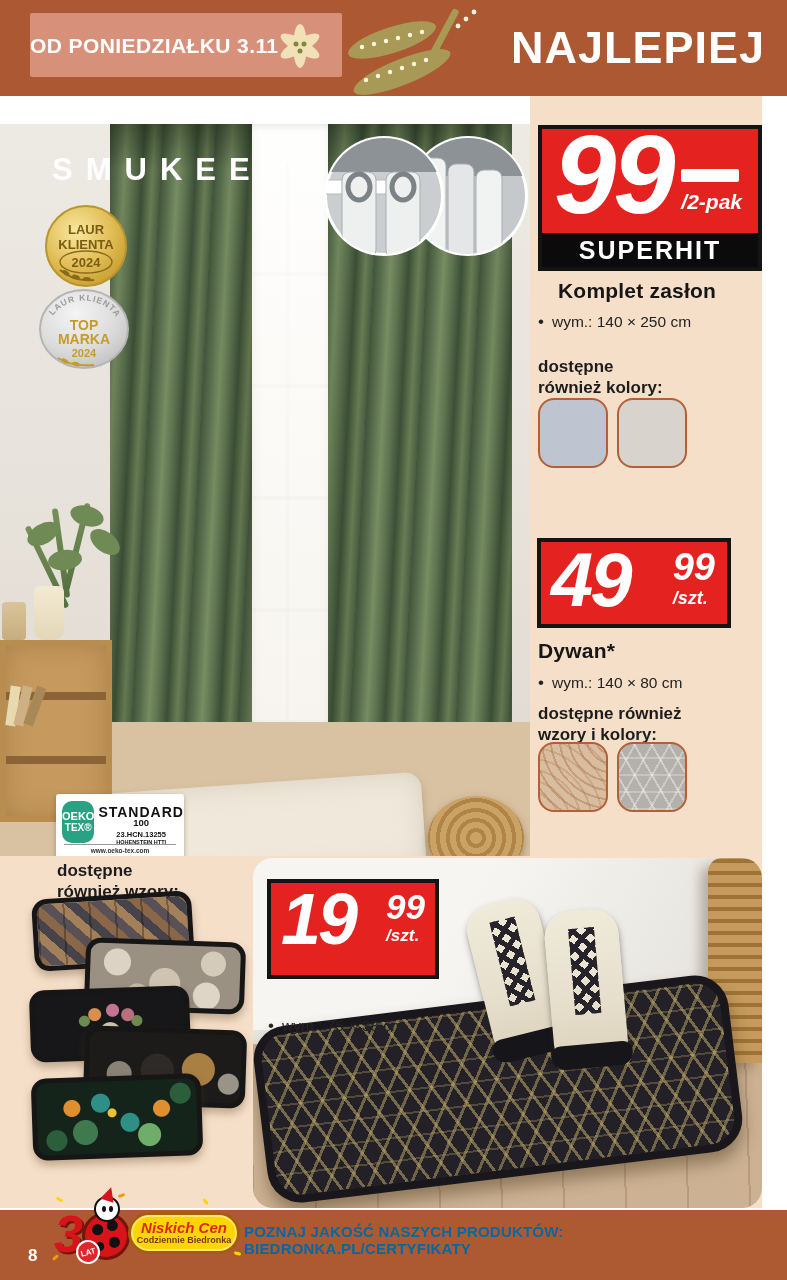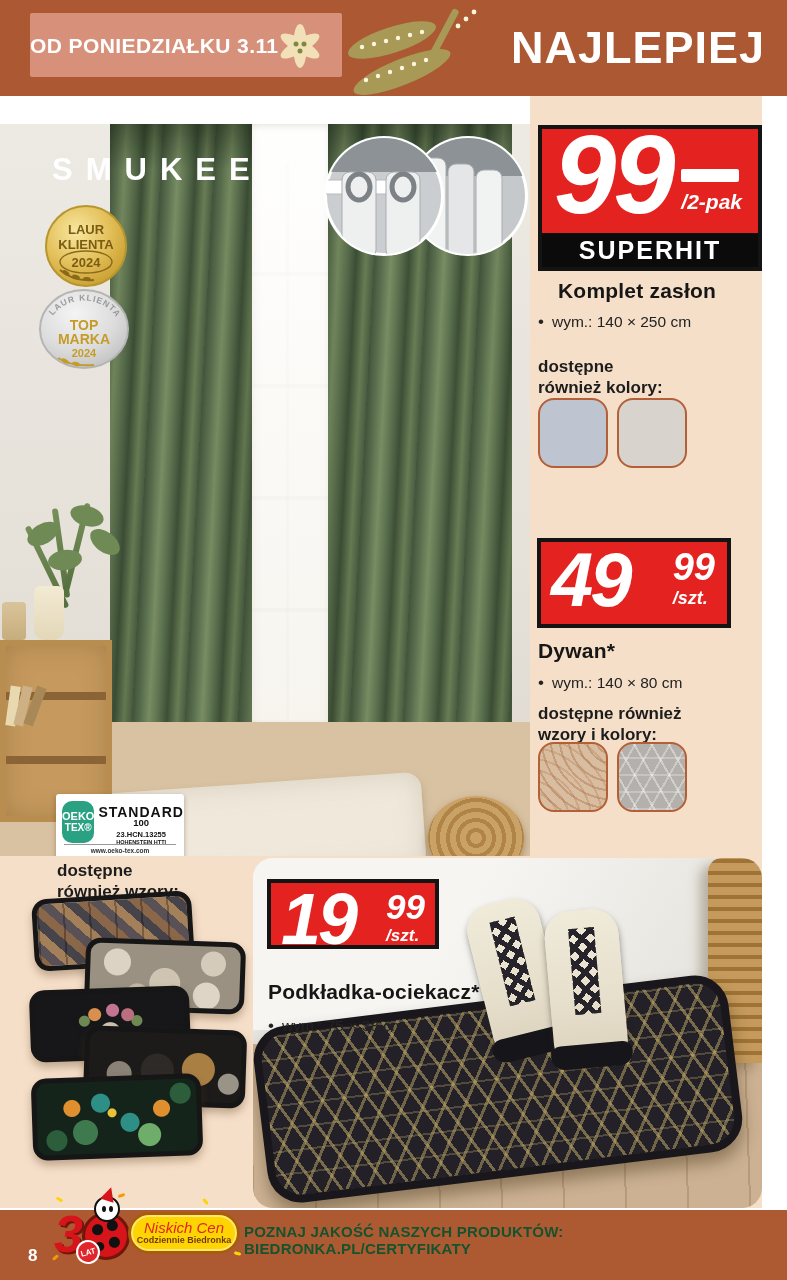--- a/index.html
+++ b/index.html
@@ -100,21 +100,21 @@
   .block1 .price-red{height:104px;}
   .block1 .p-int{position:absolute;left:12px;top:-14px;font-size:112px;line-height:120px;}
   .block1 .p-col{right:16px;top:40px;}
   .block2{left:537px;top:538px;width:194px;}
   .block2 .price-red{height:82px;}
   .block2 .p-int{position:absolute;left:10px;top:-6px;font-size:76px;line-height:88px;}
   .block2 .p-col{right:12px;top:6px;}
   .block2 .p-cents{font-size:38px;}
   .block2 .p-unit{font-size:18px;margin-top:2px;}
   .block3{left:267px;top:879px;width:172px;}
-  .block3 .price-red{height:62px;}
+  .block3 .price-red{height:92px;}
   .block3 .p-int{position:absolute;left:10px;top:-6px;font-size:72px;line-height:84px;}
   .block3 .p-col{right:10px;top:6px;}
   .block3 .p-cents{font-size:35px;}
   .block3 .p-unit{font-size:17px;margin-top:2px;}
 
   
   .pname{position:absolute;color:#161616;font-weight:800;font-size:21px;letter-spacing:.2px;}
   .dimline{position:absolute;color:#232323;font-size:15.5px;display:flex;align-items:center;gap:8px;}
   .dimline .bullet{font-size:17px;}
   .avail{position:absolute;color:#1c1c1c;font-weight:800;font-size:17px;line-height:21px;}
@@ -201,21 +201,21 @@
   .boot::before{content:"";position:absolute;left:24px;top:18px;width:26px;height:86px;
                 background:repeating-linear-gradient(45deg,#26242a 0 5px,transparent 5px 12px),
                            repeating-linear-gradient(-45deg,#26242a 0 5px,transparent 5px 12px);}
   .boot.one{left:226px;top:42px;transform:rotate(-14deg);z-index:2;}
   .boot.two{left:296px;top:52px;transform:rotate(-5deg);z-index:3;}
 
   
   .footer{position:absolute;left:0;top:1210px;width:787px;height:70px;background:#ad5a33;}
   .page-num{position:absolute;left:28px;top:1246px;color:#fff;font-weight:800;font-size:17px;}
   .footer-info{position:absolute;left:244px;top:1210px;width:530px;height:59px;display:flex;align-items:center;
-               color:#14532d;font-weight:800;font-size:15px;letter-spacing:.2px;}
+               color:#0369a1;font-weight:800;font-size:15px;letter-spacing:.2px;}
   .logo30{position:absolute;left:52px;top:1196px;width:190px;height:78px;z-index:8;}
   .three{position:absolute;left:2px;top:8px;font-size:52px;font-weight:900;font-style:italic;color:#d7141a;
          text-shadow:2px 2px 0 #70160a;}
   .bug{position:absolute;left:30px;top:16px;width:48px;height:48px;border-radius:50%;background:#d7141a;
        border:3px solid #70160a;box-sizing:border-box;
        background-image:radial-gradient(circle at 30% 35%,#111 0 5px,transparent 6px),
                         radial-gradient(circle at 65% 25%,#111 0 5px,transparent 6px),
                         radial-gradient(circle at 70% 65%,#111 0 5px,transparent 6px),
                         radial-gradient(circle at 35% 75%,#111 0 4px,transparent 5px);}
   .bug-head{position:absolute;left:42px;top:0px;width:26px;height:26px;border-radius:50%;background:#fff;
@@ -224,21 +224,21 @@
   .bug-head .eye.l{left:6px;} .bug-head .eye.r{left:13px;}
   .bug-hat{position:absolute;left:50px;top:-9px;width:0;height:0;border-left:7px solid transparent;
            border-right:7px solid transparent;border-bottom:14px solid #d7141a;transform:rotate(18deg);}
   .lat{position:absolute;left:24px;top:44px;width:24px;height:24px;border-radius:50%;background:#e0262b;
        border:2px solid #fff;box-sizing:border-box;color:#fff;font-size:8px;font-weight:800;
        display:flex;align-items:center;justify-content:center;transform:rotate(-14deg);}
   .pill{position:absolute;left:76px;top:16px;width:112px;height:42px;background:#ffd403;
         border:3px solid #a85c12;border-radius:22px;box-sizing:border-box;
         display:flex;flex-direction:column;align-items:center;justify-content:center;
         box-shadow:inset 0 0 0 2px #ffe86a;}
-  .pill .l1{color:#e02421;font-weight:400;font-size:15px;line-height:15px;font-style:italic;}
+  .pill .l1{color:#e02421;font-weight:700;font-size:15px;line-height:15px;font-style:italic;}
   .pill .l2{color:#703a0c;font-weight:800;font-size:9px;line-height:11px;}
   .confetti{position:absolute;width:7px;height:3px;background:#ffd403;border-radius:2px;}
   .confetti.c2{background:#f59a00;}
 </style>
 </head>
 <body>
 
 <div class="page">
 
   <div class="banner">
@@ -468,21 +468,20 @@
 
   <div class="pricewrap block3">
     <div class="price-red">
       <span class="p-int">19</span>
       <span class="p-col">
         <span class="p-cents">99</span>
         <span class="p-unit">/szt.</span>
       </span>
     </div>
   </div>
-  <div class="pname name3">Podkładka-ociekacz*</div>
   <div class="dimline dim3">
     <span class="bullet">•</span>
     <span>wym.: 75 × 38 cm</span>
   </div>
 
   <div class="footer"></div>
   <div class="page-num">8</div>
   <div class="footer-info">POZNAJ JAKOŚĆ NASZYCH PRODUKTÓW: BIEDRONKA.PL/CERTYFIKATY</div>
 
   <div class="logo30">

